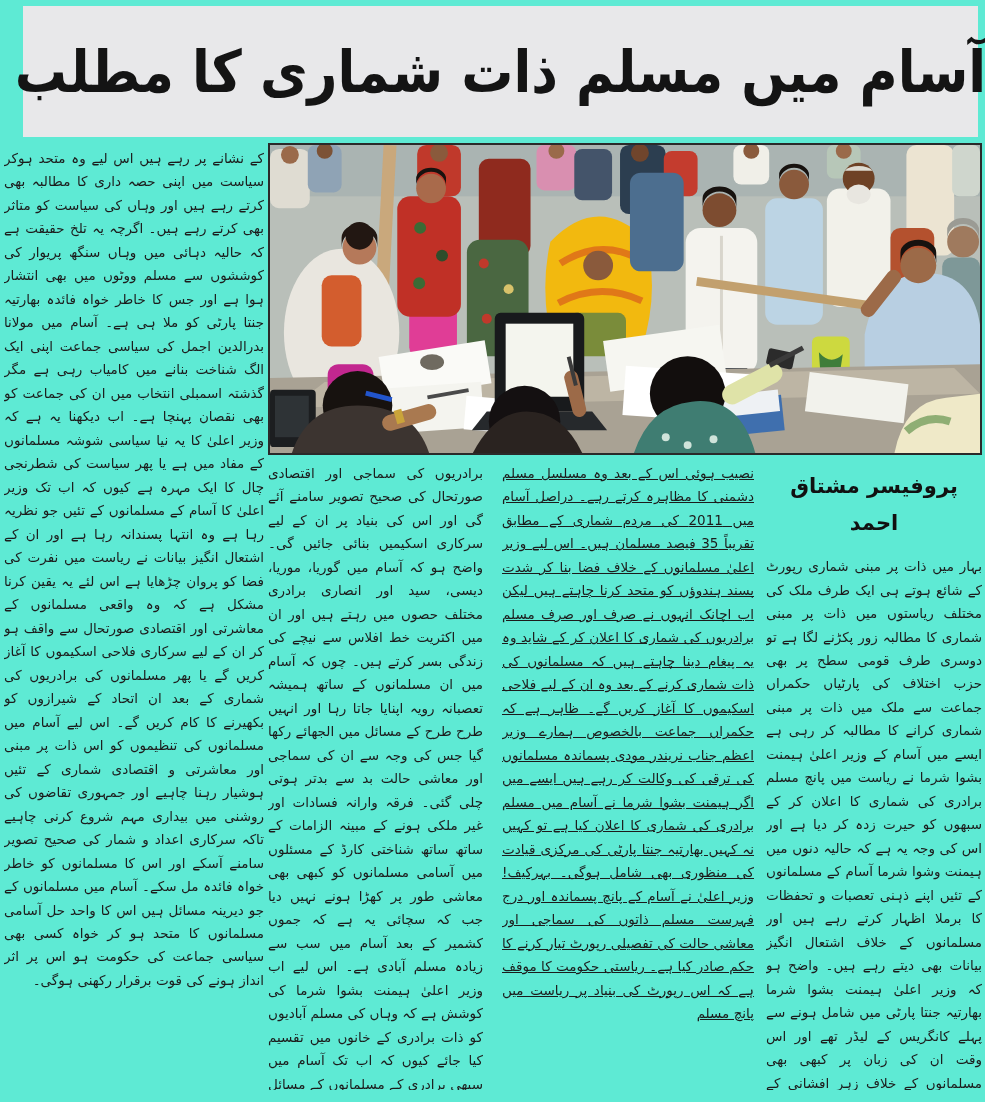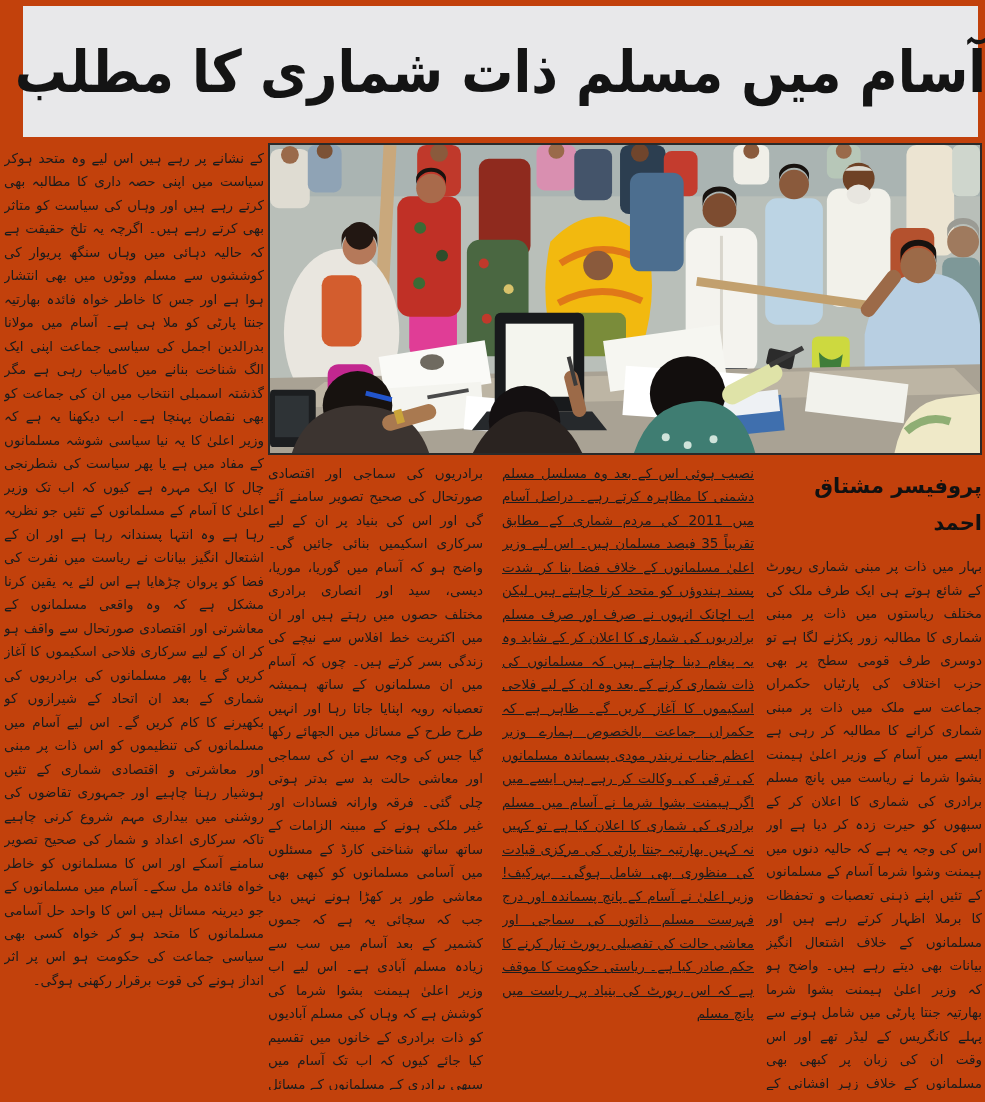--- a/index.html
+++ b/index.html
@@ -3,21 +3,21 @@
 <meta charset="utf-8">
 <style>
   html,body{margin:0;padding:0;}
   body{
     width:985px;height:1102px;
     background:#ffffff;
     font-family:"DejaVu Sans","Liberation Sans",sans-serif;
     position:relative;
     overflow:hidden;
   }
-  .page{position:absolute;inset:0;background:#c2410c;}
+  .page{position:absolute;inset:0;background:#5eead4;}
 
   
   .headline-band{
     position:absolute;left:23px;top:6px;width:955px;height:131px;
     background:#e8e8ea;
     display:flex;align-items:center;justify-content:center;
   }
   .headline-text{
     direction:rtl;unicode-bidi:embed;
     font-size:52px;font-weight:bold;color:#141414;
@@ -41,21 +41,21 @@
     color:#1c1c1c;
     font-size:13.5px;line-height:1.74;
     overflow:hidden;
   }
   .col-a{left:4px;top:147px;width:260px;height:932px;}
   .col-b{left:268px;top:462px;width:215px;height:628px;}
   .col-c{left:502px;top:462px;width:252px;height:628px;text-decoration:underline;}
   .col-d{left:766px;top:462px;width:216px;height:628px;}
 
   .byline{
-    direction:rtl;text-align:right;
+    direction:rtl;text-align:center;
     font-size:21px;font-weight:bold;color:#111;
     margin:6px 0 14px 0;
   }
 </style>
 </head>
 <body>
 
 <div class="page">
 
   <div class="headline-band">

